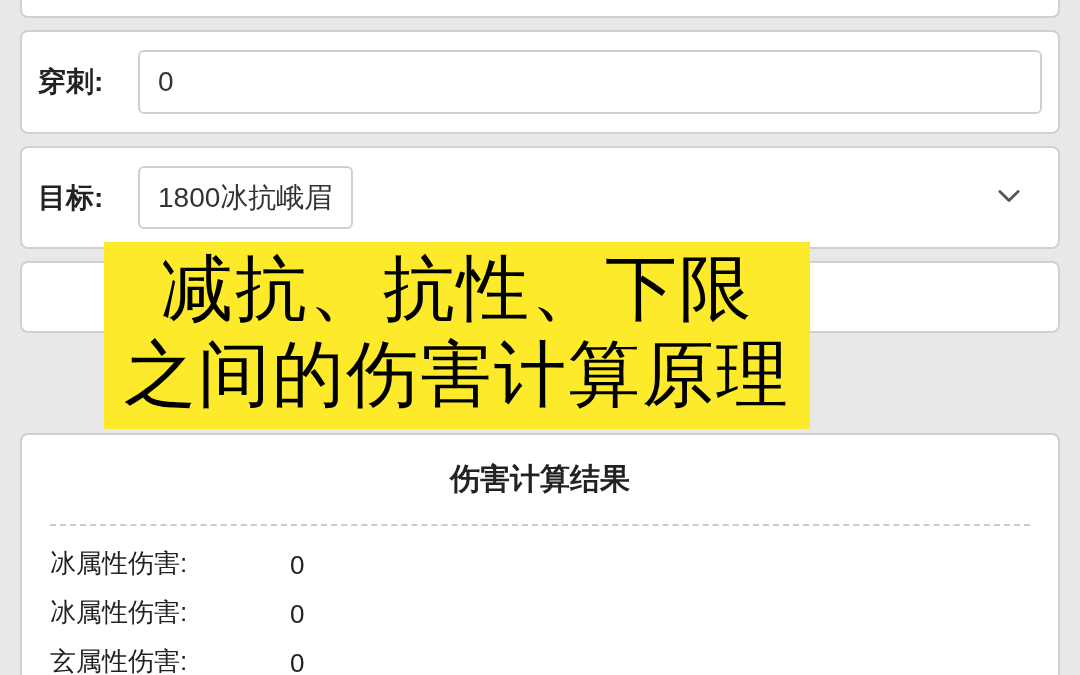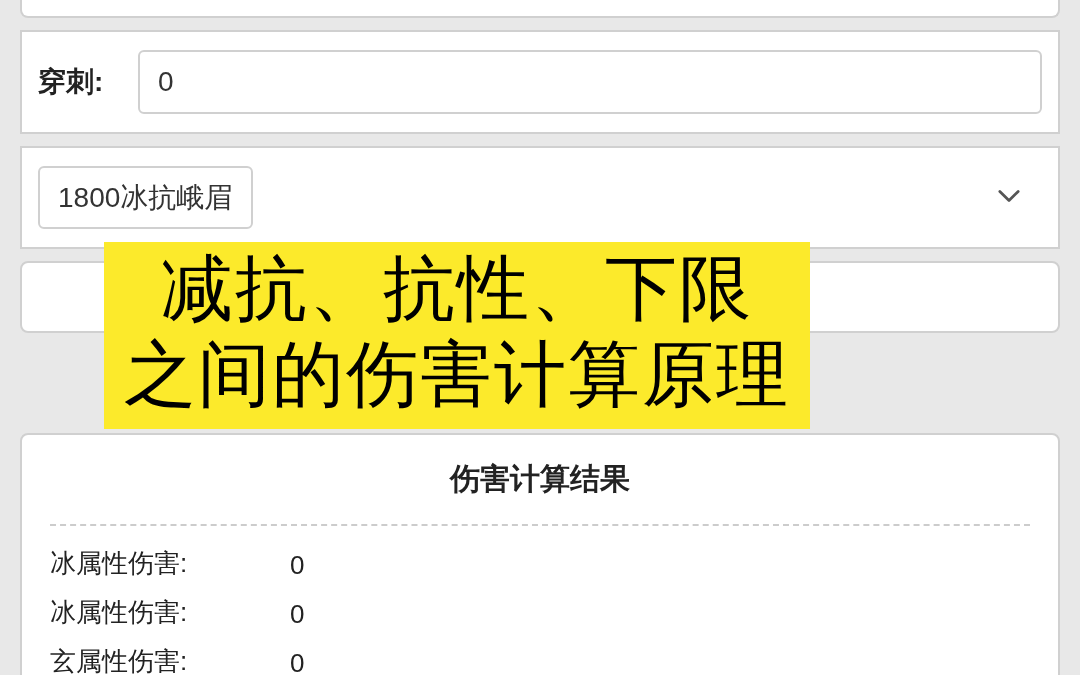--- a/index.html
+++ b/index.html
@@ -14,21 +14,21 @@
       height: 675px;
       overflow: hidden;
       position: relative;
     }
     .container {
       padding: 0 20px;
     }
     .form-row {
       background: #fff;
       border: 2px solid #d0d0d0;
-      border-radius: 0;
+      border-radius: 8px;
       margin-bottom: 12px;
       padding: 18px 16px;
       display: flex;
       align-items: center;
       gap: 20px;
     }
     .label {
       font-size: 28px;
       font-weight: bold;
       color: #222;
@@ -142,20 +142,21 @@
 <div class="container">
 
   <div class="top-cut-row1"></div>
 
   <div class="form-row">
     <span class="label">穿刺:</span>
     <input class="input-field" type="text" value="0" style="">
   </div>
 
   <div class="form-row">
+    <span class="label">目标:</span>
     <div class="select-wrapper">
       <select class="select-field">
         <option>1800冰抗峨眉</option>
       </select>
       <span class="chevron">
         <svg viewBox="0 0 24 14">
             <path d="M2 2 L12 12 L22 2" stroke="#555" stroke-width="3" fill="none" stroke-linecap="round" stroke-linejoin="round"></path>
           </svg>
       </span>
     </div>

